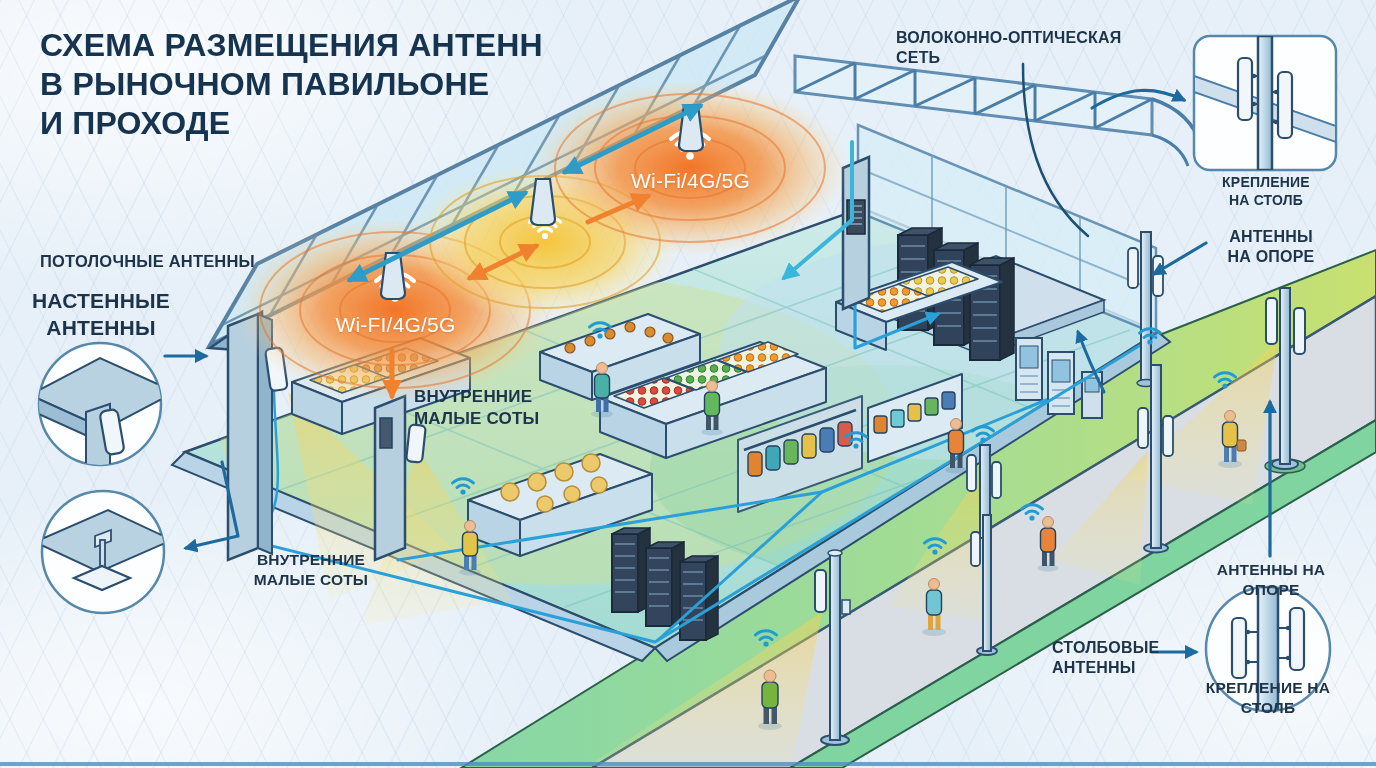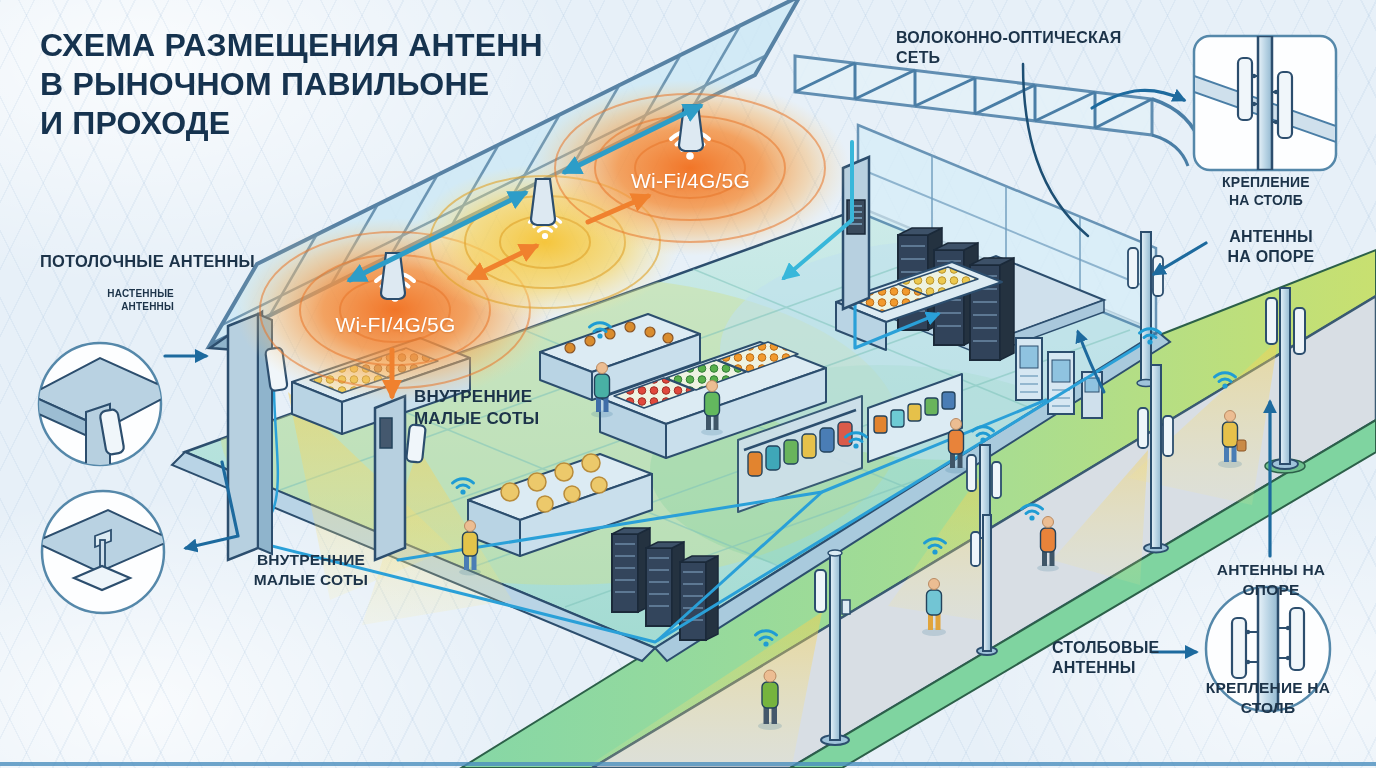--- a/index.html
+++ b/index.html
@@ -567,21 +567,21 @@
   </g>
 
   <rect x="0" y="762" width="1376" height="4" fill="#4b8fbe" opacity=".8"></rect>
 </svg>
 
 <div class="lbl title" style="left:40px; top:26px;">СХЕМА РАЗМЕЩЕНИЯ АНТЕНН
 В РЫНОЧНОМ ПАВИЛЬОНЕ
 И ПРОХОДЕ</div>
 
 <div class="lbl" style="left:40px; top:222px; font-size:16.5px;margin-top:29px;">ПОТОЛОЧНЫЕ АНТЕННЫ</div>
-<div class="lbl center" style="left:28px; top:288px; width:146px; font-size:10px;text-align:right;">НАСТЕННЫЕ
+<div class="lbl center" style="left:28px; top:288px; width:146px; font-size:21px;">НАСТЕННЫЕ
 АНТЕННЫ</div>
 <div class="lbl" style="left:414px; top:386px; font-size:17px;">ВНУТРЕННИЕ
 МАЛЫЕ СОТЫ</div>
 <div class="lbl center" style="left:246px; top:550px; width:130px; font-size:15.5px;">ВНУТРЕННИЕ
 МАЛЫЕ СОТЫ</div>
 <div class="lbl" style="left:896px; top:28px; font-size:16px;">ВОЛОКОННО-ОПТИЧЕСКАЯ
 СЕТЬ</div>
 <div class="lbl center" style="left:1200px; top:174px; width:132px; font-size:14px;">КРЕПЛЕНИЕ
 НА СТОЛБ</div>
 <div class="lbl center" style="left:1206px; top:227px; width:130px; font-size:16px;">АНТЕННЫ

